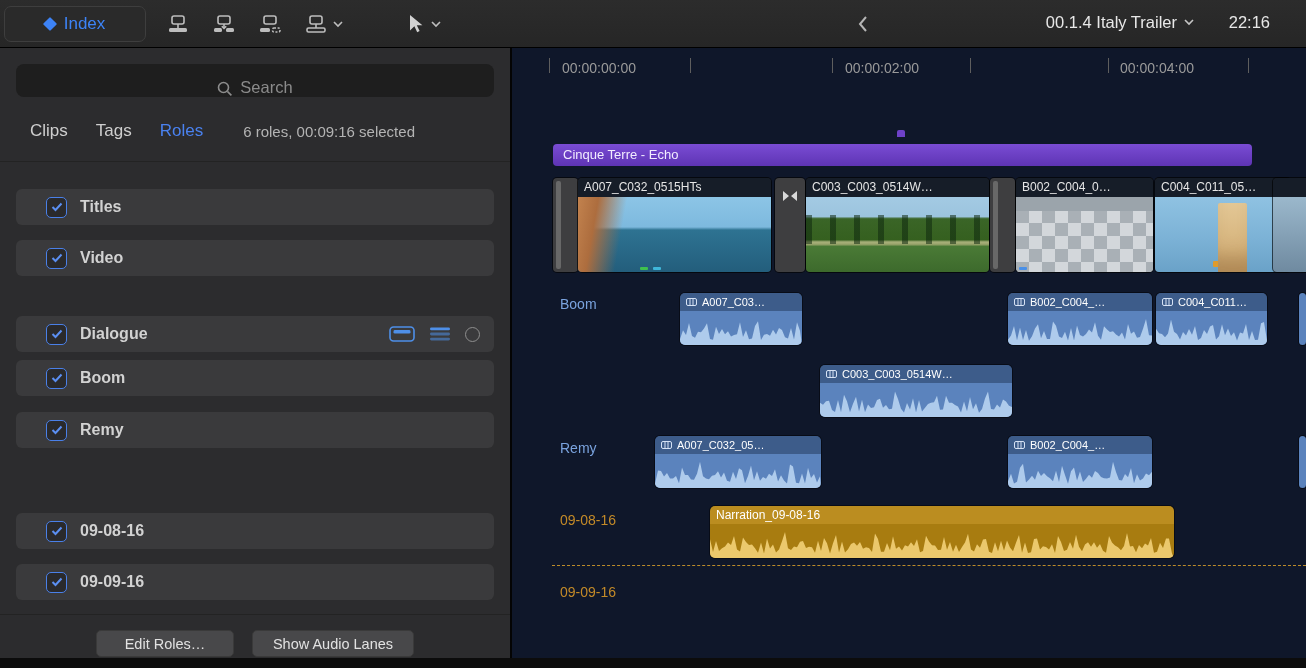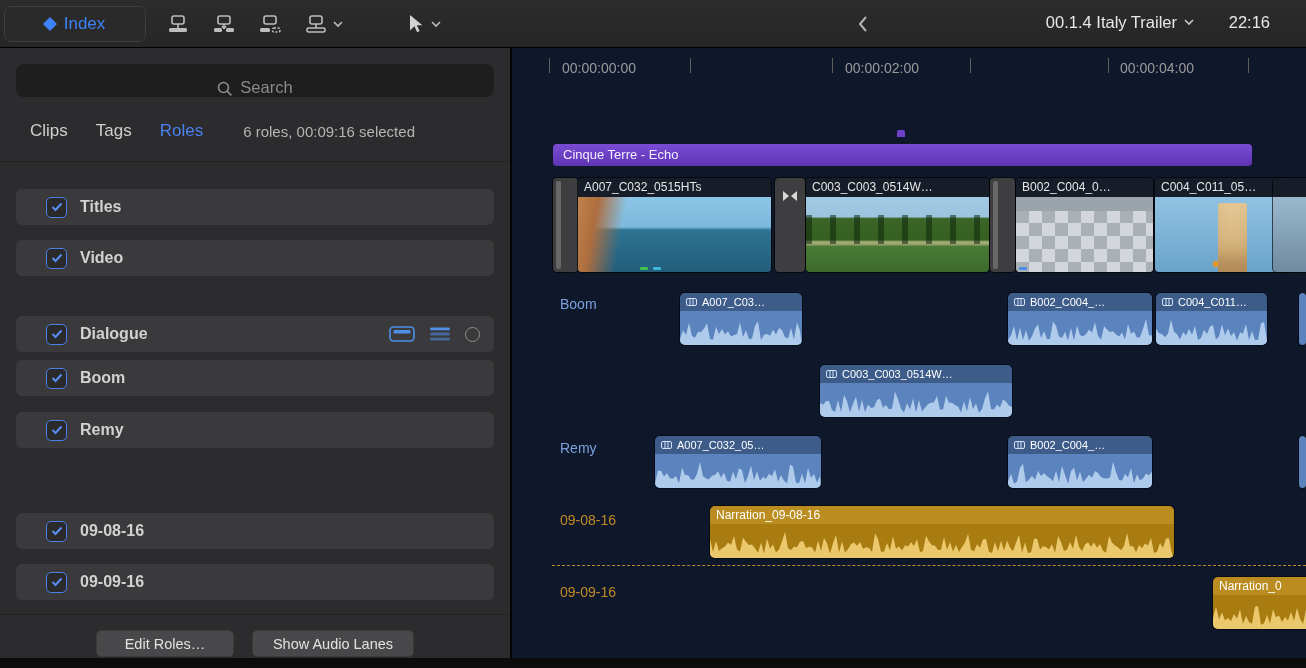--- a/index.html
+++ b/index.html
@@ -478,25 +478,15 @@
           <svg width="464" height="28">
             <path d="M0,28 L0,9.2 L3,22.0 L6,11.1 L9,21.1 L12,18.2 L15,16.4 L18,12.6 L21,15.1 L24,6.1 L27,19.5 L30,21.5 L33,7.5 L36,11.9 L39,14.9 L42,14.6 L45,18.3 L48,22.7 L51,12.6 L54,23.5 L57,8.4 L60,18.5 L63,14.5 L66,22.4 L69,19.4 L72,11.2 L75,1.9 L78,18.3 L81,19.9 L84,16.5 L87,17.2 L90,11.7 L93,11.1 L96,18.0 L99,16.8 L102,17.3 L105,22.7 L108,10.8 L111,21.0 L114,7.9 L117,13.2 L120,23.6 L123,13.3 L126,5.1 L129,22.5 L132,11.4 L135,22.6 L138,19.3 L141,14.1 L144,12.6 L147,15.8 L150,12.1 L153,18.8 L156,17.2 L159,18.0 L162,22.1 L165,3.5 L168,8.9 L171,21.8 L174,21.7 L177,12.9 L180,20.2 L183,6.2 L186,18.8 L189,16.6 L192,20.4 L195,15.2 L198,16.4 L201,12.3 L204,16.1 L207,9.2 L210,22.2 L213,21.0 L216,5.7 L219,11.5 L222,15.3 L225,15.6 L228,19.9 L231,19.7 L234,7.1 L237,19.7 L240,12.1 L243,21.8 L246,14.8 L249,21.9 L252,16.9 L255,12.4 L258,3.8 L261,19.5 L264,21.6 L267,14.2 L270,17.8 L273,9.4 L276,8.9 L279,21.8 L282,23.0 L285,12.3 L288,21.3 L291,10.7 L294,20.6 L297,10.6 L300,17.6 L303,21.3 L306,12.8 L309,4.9 L312,22.8 L315,12.4 L318,23.1 L321,22.3 L324,8.9 L327,8.5 L330,19.4 L333,16.2 L336,17.0 L339,19.6 L342,14.3 L345,23.1 L348,6.1 L351,12.0 L354,21.1 L357,19.7 L360,12.0 L363,18.8 L366,4.7 L369,16.8 L372,21.3 L375,14.5 L378,12.2 L381,16.8 L384,12.3 L387,17.7 L390,13.9 L393,20.7 L396,22.7 L399,6.1 L402,12.5 L405,15.5 L408,17.2 L411,20.3 L414,16.0 L417,3.1 L420,16.6 L423,16.0 L426,22.3 L429,15.1 L432,18.3 L435,13.5 L438,15.5 L441,8.0 L444,22.7 L447,21.8 L450,12.7 L453,18.0 L456,8.5 L459,8.4 L462,23.4 L464,28 Z" fill="currentColor" opacity="0.9"></path>
           </svg>
         </div>
     </div>
 
     <div class="lane-divider" style="top:517px"></div>
 
     <span class="lane-label orange" style="left:48px; top:536px">09-09-16</span>
 
-    <div class="aclip orange clipped-right" style="left:701px; top:529px; width:93px">
-      <div class="ahead">
-        <span>Narration_0</span>
-      </div>
-      <div class="waveform">
-          <svg width="93" height="28">
-            <path d="M0,28 L0,17.5 L3,5.7 L6,18.2 L9,11.6 L12,19.3 L15,16.9 L18,20.1 L21,13.1 L24,17.8 L27,8.6 L30,23.1 L33,14.7 L36,21.3 L39,22.7 L42,5.7 L45,5.0 L48,23.7 L51,22.2 L54,13.9 L57,22.4 L60,8.3 L63,16.3 L66,14.6 L69,21.1 L72,16.1 L75,19.6 L78,10.8 L81,19.8 L84,6.7 L87,17.8 L90,22.9 L93,8.6 L93,28 Z" fill="currentColor" opacity="0.9"></path>
-          </svg>
-        </div>
-    </div>
 
   </main>
 </div>
 
 </body></html>

